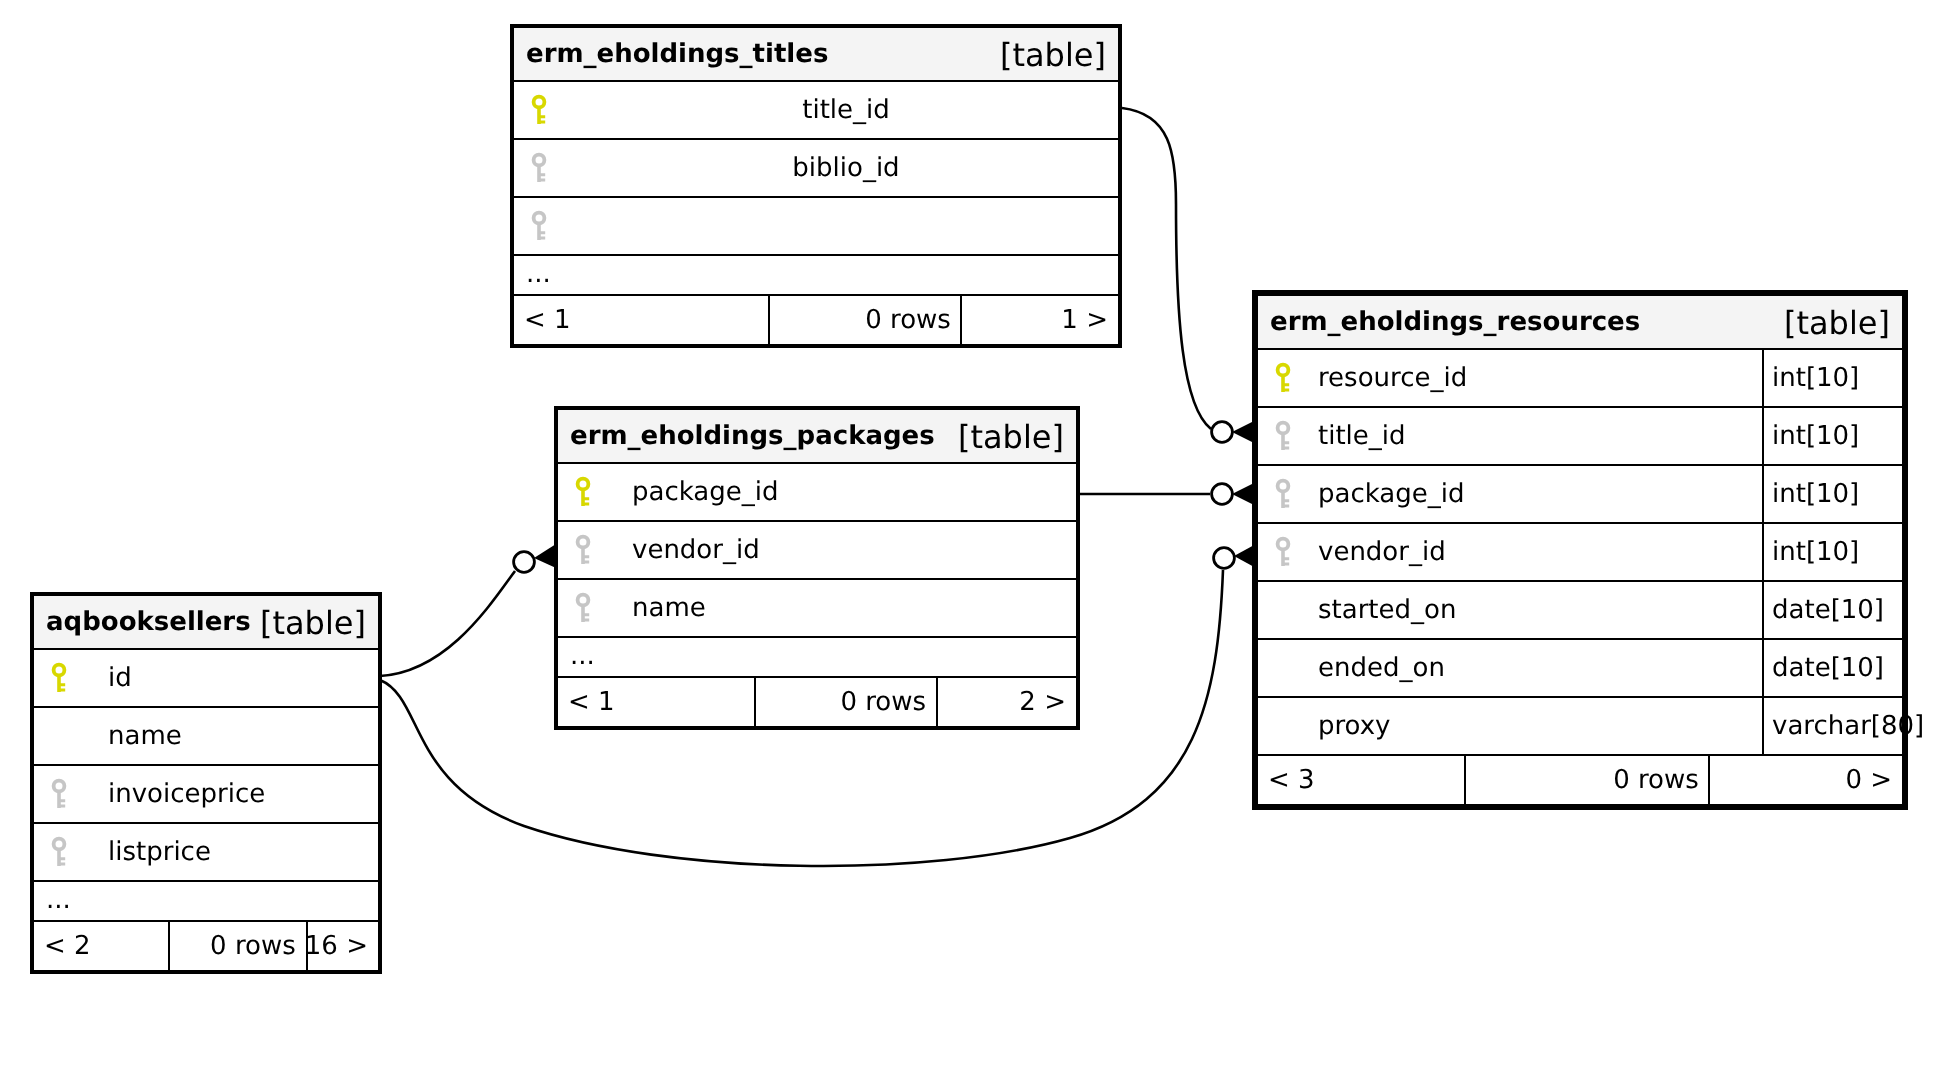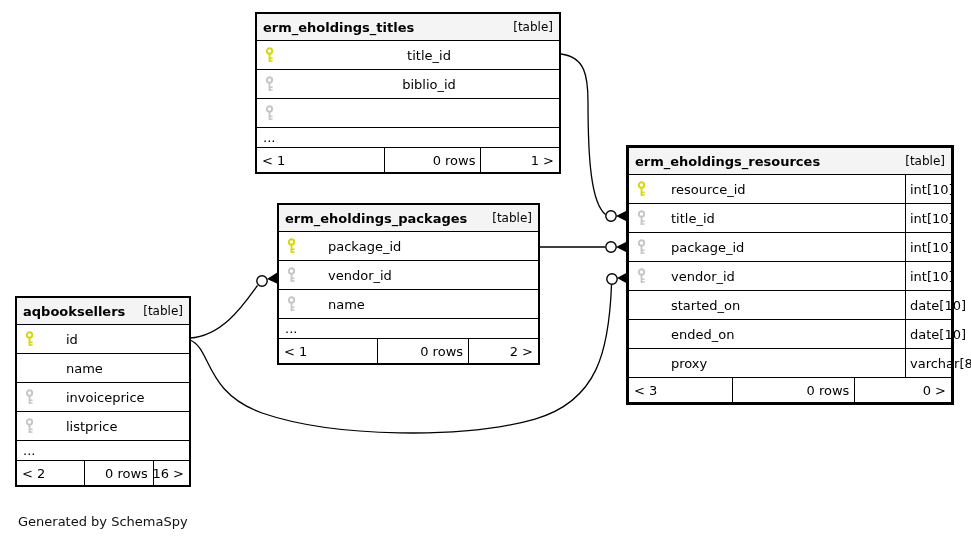--- a/index.html
+++ b/index.html
@@ -12,24 +12,24 @@
     position:absolute;background:#fff;border:2px solid #000;
     box-sizing:border-box;font-size:13px;z-index:2;
   }
   .dbtable.focus{border-width:3px;}
   .thead{
     display:flex;justify-content:space-between;align-items:center;
     background:#f4f4f4;border-bottom:1px solid #000;
     height:27px;padding:0 6px;box-sizing:border-box;white-space:nowrap;
   }
   .tname{font-weight:bold;font-size:13px;}
-  .ttag{font-weight:normal;font-size:12px;padding-left:4px;}
+  .ttag{font-weight:normal;font-size:16px;padding-left:4px;}
   .col{
     display:flex;align-items:center;height:29px;border-bottom:1px solid #000;
-    box-sizing:border-box;padding:0 0 0 7px;background:#fff;gap:12px;
+    box-sizing:border-box;padding:0 0 0 7px;background:#fff;
   }
   .icon-cell{width:23px;display:flex;align-items:center;flex:none;}
   .col-label{flex:1;white-space:nowrap;overflow:hidden;}
   .col-type{
     flex:none;border-left:1px solid #000;align-self:stretch;
     display:flex;align-items:center;padding:0 4px;box-sizing:border-box;
   }
   #t-resources .col-type{width:97px;margin-left:24px;}
   #t-resources .col-label{flex:none;width:198px;}
   .dots{
@@ -280,15 +280,14 @@
       <span class="col-label">listprice</span>
     </div>
     <div class="dots">...</div>
     <div class="tfoot">
       <span class="fcell f-left">&lt; 2</span>
       <span class="fcell f-mid">0 rows</span>
       <span class="fcell f-right">16 &gt;</span>
     </div>
   </div>
 
-  <div id="note">Generated by SchemaSpy</div>
 
 </div>
 
 </body></html>

